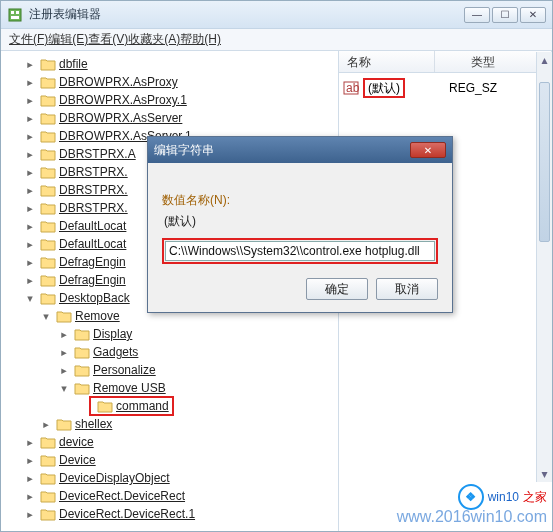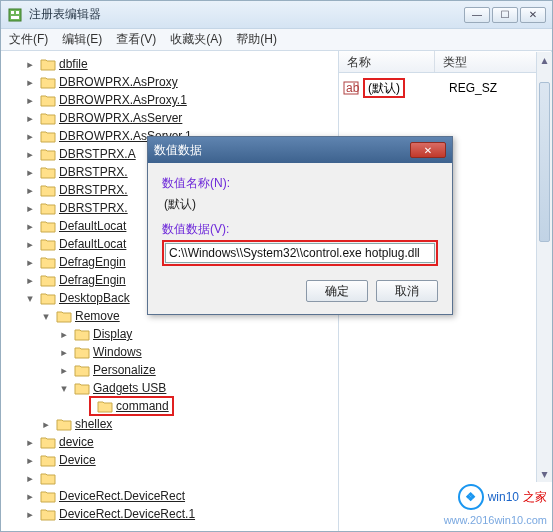--- a/index.html
+++ b/index.html
@@ -3,53 +3,53 @@
   <meta charset="utf-8">
   <style>
     * { box-sizing: border-box; margin: 0; padding: 0; font-family: "Microsoft YaHei", SimSun, Arial, sans-serif; font-size: 12px; }
     body { width: 553px; height: 532px; background: #e8f0f8; overflow: hidden; position: relative; }
     .window { width: 100%; height: 100%; display: flex; flex-direction: column; border: 1px solid #97aec0; background: #fff; }
     .titlebar { height: 28px; background: linear-gradient(#e9f1fa,#d5e4f3); display: flex; align-items: center; padding: 0 6px; border-bottom: 1px solid #c4d5e6; }
     .titlebar .icon { width:16px; height:16px; margin-right:6px; }
     .title-text { flex:1; color:#2a3a4a; }
     .win-btns { display:flex; gap:2px; }
     .win-btn { width:26px; height:16px; border:1px solid #9ab; background:linear-gradient(#fafcff,#dce7f2); border-radius:2px; display:flex; align-items:center; justify-content:center; color:#445; font-size:10px; }
-    .menubar { height:22px; display:flex; align-items:center; gap:14px; padding:0 8px; background:#f4f7fb; border-bottom:1px solid #d0dce8; color:#333; }
+    .menubar { height:22px; display:flex; align-items:center; gap:0; padding:0 8px; background:#f4f7fb; border-bottom:1px solid #d0dce8; color:#333;text-decoration:underline; }
     .menu-item { white-space:nowrap; }
     .body-area { flex:1; display:flex; min-height:0; }
     .tree-pane { width:338px; border-right:1px solid #d0dce8; overflow:auto; padding:4px 0; background:#fff; }
     .list-pane { flex:1; background:#fff; display:flex; flex-direction:column; }
-    .list-header { display:flex; height:22px; border-bottom:1px solid #d0dce8; background:linear-gradient(#fdfdfe,#eef2f7); }
+    .list-header { display:flex; height:22px; border-bottom:1px solid #d0dce8; background:linear-gradient(#fdfdfe,#eef2f7);gap:28px; }
     .list-header div { padding:3px 8px; border-right:1px solid #d7dfe8; color:#333; }
     .list-row { display:flex; height:22px; align-items:center; margin:4px 0 0 4px; }
     .list-row .val-icon { width:16px; height:16px; margin-right:4px; }
     .list-row .cell-name { width:86px; }
     .red-box { border:2px solid #e02020; padding:1px 3px; }
     .tree-row { display:flex; align-items:center; height:18px; white-space:nowrap; }
     .tree-row .tw { width:14px; text-align:center; color:#6a6a6a; font-size:11px; }
     .tree-row .fld { width:16px; height:14px; margin:0 3px; }
     .tree-row .lbl { color:#222;text-decoration:underline; }.indent-1{padding-left:22px}.indent-2{padding-left:38px}.indent-3{padding-left:56px}.indent-4{padding-left:74px}
     .statusbar { height:20px; border-top:1px solid #d0dce8; background:#f4f7fb; display:flex; align-items:center; padding:0 6px; color:#333; }
     
     .dialog { position:absolute; left:147px; top:136px; width:306px; background:#f0f0f0; border:1px solid #5a7290; box-shadow:2px 2px 6px rgba(0,0,0,.3); }
     .dialog .dlg-title { height:26px; background:linear-gradient(#5f84b0,#3d628e); display:flex; align-items:center; padding:0 6px; color:#fff; }
     .dlg-title span.t { flex:1; }
     .dlg-close { width:36px; height:16px; background:linear-gradient(#d96b63,#c1392b); border:1px solid #8e2b21; border-radius:2px; display:flex; align-items:center; justify-content:center; color:#fff; font-size:10px;}
     .dialog .dlg-body { padding:12px 14px; background:#f0f0f0; }
-    .dlg-body label{ display:block; margin-bottom:2px; color:#6d28d9;}
+    .dlg-body label{ display:block; margin-bottom:2px; color:#a16207;margin-top:17px;}
     .ro-field{ padding:2px 2px 8px; color:#222;}
     .text-input{ width:100%; height:20px; border:1px solid #8aa; background:#fff; padding:1px 3px; font-size:12px; color:#111;}
     .red-wrap{ border:2px solid #e02020; padding:1px;}
     .dlg-buttons{ display:flex; justify-content:flex-end; gap:8px; margin-top:14px;align-items:flex-end;}
     .btn{ min-width:62px; height:22px; border:1px solid #8a98a8; background:linear-gradient(#fdfdfe,#e3e9ef); border-radius:2px; color:#222;}
     
     .watermark{ position:absolute; right:6px; bottom:22px; display:flex; align-items:center; gap:4px; font-size:16px; color:#1a64c8;}
     .watermark .flag{ width:26px; height:26px; border-radius:50%; border:2px solid #1a96f0; display:flex; align-items:center; justify-content:center; color:#1a96f0; font-weight:bold; font-size:12px;}
     .watermark .wz{ color:#d00; }
-    .wm-url{ position:absolute; right:6px; bottom:6px; font-size:11px; color:#7aa8e0;}
+    .wm-url{ position:absolute; right:6px; bottom:6px; font-size:16px; color:#7aa8e0;}
     .scrollbar-v{ position:absolute; right:1px; top:52px; width:16px; height:430px; background:#eef2f6; border-left:1px solid #d0dce8;}
     .scrollbar-v .thumb{ position:absolute; left:2px; right:2px; top:30px; height:160px; background:linear-gradient(#dce6f1,#c1d3e5); border:1px solid #aabfd4; border-radius:2px;}
     .scrollbar-v .arr{position:absolute; left:0; right:0; height:16px; display:flex; align-items:center; justify-content:center; color:#668;}
     .scrollbar-v .arr.up{top:0}.scrollbar-v .arr.down{bottom:0}
     svg{display:block}
   </style>
 </head>
 <body>
 
 <div class="window">
@@ -224,39 +224,39 @@
           </span>
           <span class="lbl">Display</span>
         </div>
         <div class="tree-row indent-3">
           <span class="tw">▸</span>
           <span class="fld">
             <svg width="16" height="14">
               <path d="M1 3h5l1 1h8v9H1z" fill="#ffe08a" stroke="#c9a94a"></path>
             </svg>
           </span>
-          <span class="lbl">Windows</span>
+          <span class="lbl">Gadgets</span>
         </div>
         <div class="tree-row indent-3">
           <span class="tw">▸</span>
           <span class="fld">
             <svg width="16" height="14">
               <path d="M1 3h5l1 1h8v9H1z" fill="#ffe08a" stroke="#c9a94a"></path>
             </svg>
           </span>
           <span class="lbl">Personalize</span>
         </div>
         <div class="tree-row indent-3">
           <span class="tw">▾</span>
           <span class="fld">
             <svg width="16" height="14">
               <path d="M1 3h5l1 1h8v9H1z" fill="#ffe08a" stroke="#c9a94a"></path>
             </svg>
           </span>
-          <span class="lbl">Gadgets USB</span>
+          <span class="lbl">Remove USB</span>
         </div>
         <div class="tree-row indent-4">
           <span class="tw"></span>
           <span class="red-box" style="display: inline-flex; align-items: center;">
             <span class="fld">
               <svg width="16" height="14">
                 <path d="M1 3h5l1 1h8v9H1z" fill="#ffe08a" stroke="#c9a94a"></path>
               </svg>
             </span>
             <span class="lbl">command</span>
@@ -289,20 +289,21 @@
           </span>
           <span class="lbl">Device</span>
         </div>
         <div class="tree-row indent-1">
           <span class="tw">▸</span>
           <span class="fld">
             <svg width="16" height="14">
               <path d="M1 3h5l1 1h8v9H1z" fill="#ffe08a" stroke="#c9a94a"></path>
             </svg>
           </span>
+          <span class="lbl">DeviceDisplayObject</span>
         </div>
         <div class="tree-row indent-1">
           <span class="tw">▸</span>
           <span class="fld">
             <svg width="16" height="14">
               <path d="M1 3h5l1 1h8v9H1z" fill="#ffe08a" stroke="#c9a94a"></path>
             </svg>
           </span>
           <span class="lbl">DeviceRect.DeviceRect</span>
         </div>
@@ -337,27 +338,26 @@
 </div>
 
 <div class="scrollbar-v">
   <div class="arr up">▴</div>
   <div class="thumb"></div>
   <div class="arr down">▾</div>
 </div>
 
 <div class="dialog">
   <div class="dlg-title">
-    <span class="t">数值数据</span>
+    <span class="t">编辑字符串</span>
     <span class="dlg-close">✕</span>
   </div>
   <div class="dlg-body">
     <label>数值名称(N):</label>
     <div class="ro-field">(默认)</div>
-    <label>数值数据(V):</label>
     <div class="red-wrap">
       <input class="text-input" value="C:\\Windows\\System32\\control.exe hotplug.dll" style="">
     </div>
     <div class="dlg-buttons">
       <button class="btn">确定</button>
       <button class="btn">取消</button>
     </div>
   </div>
 </div>
 

